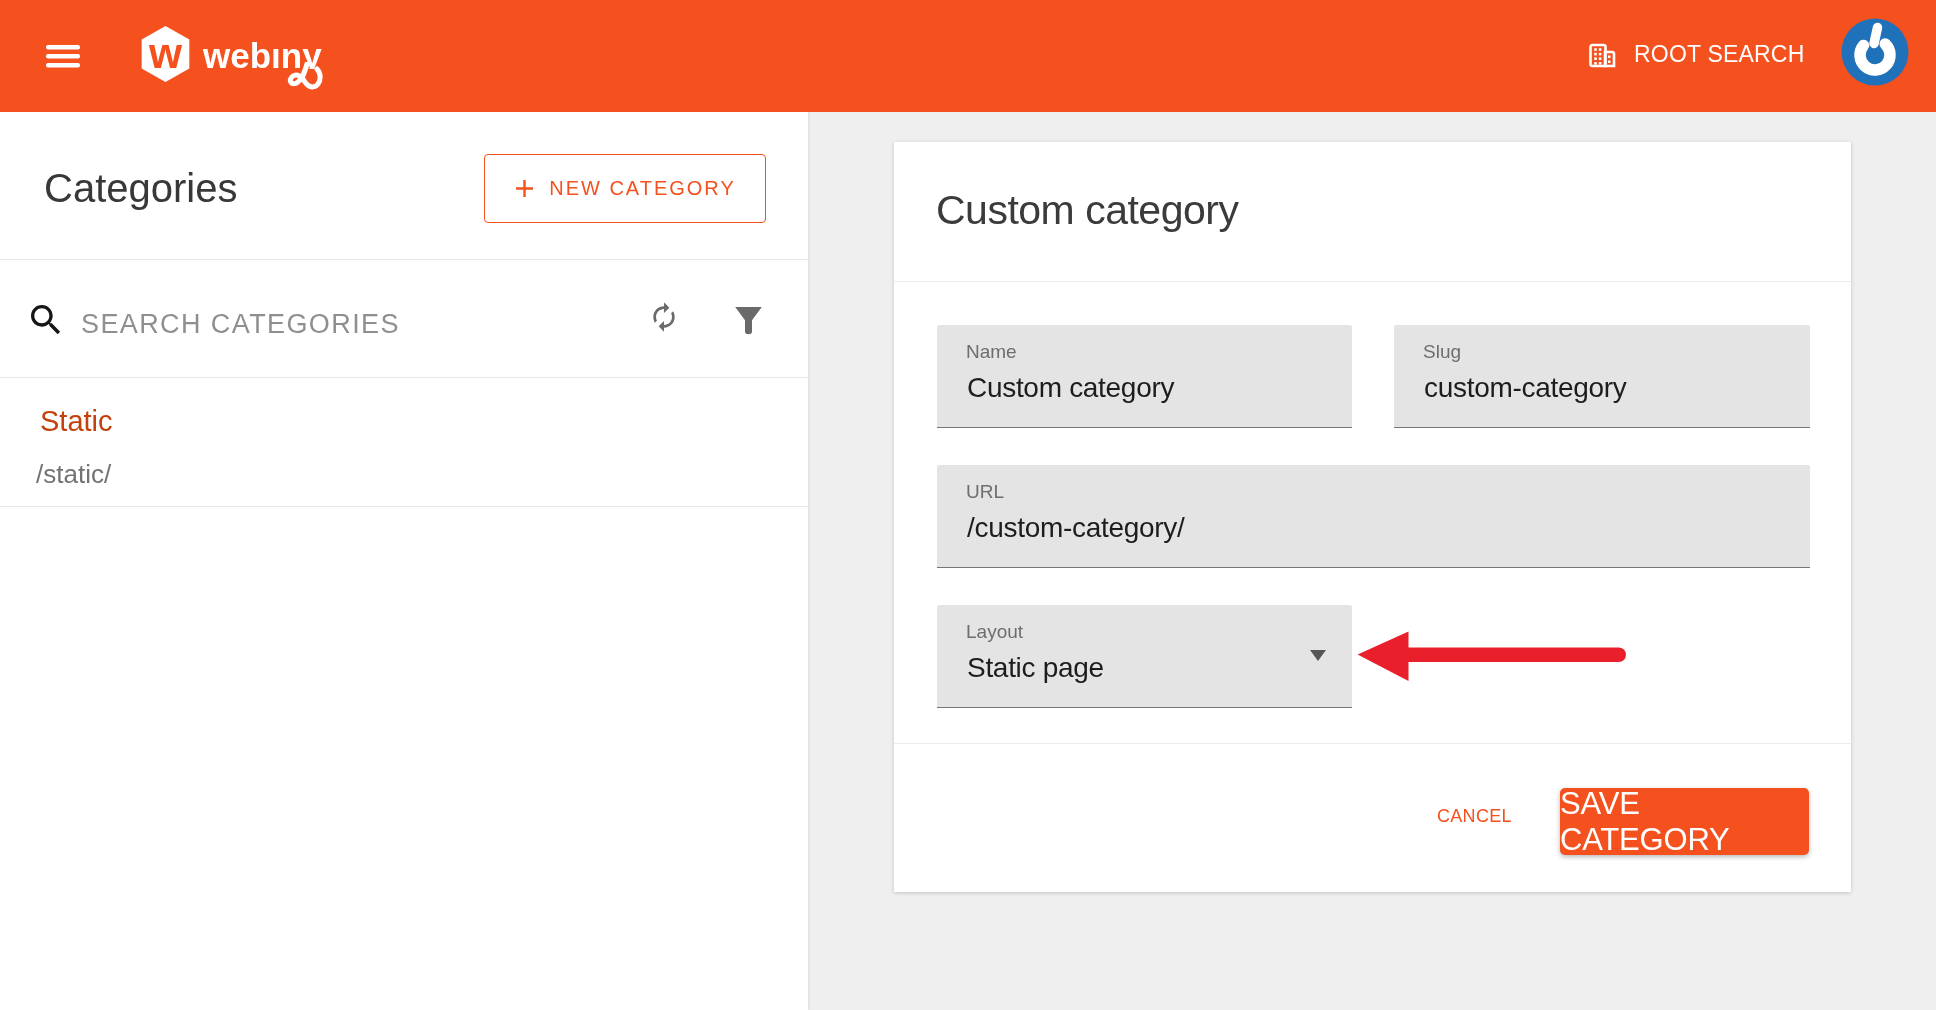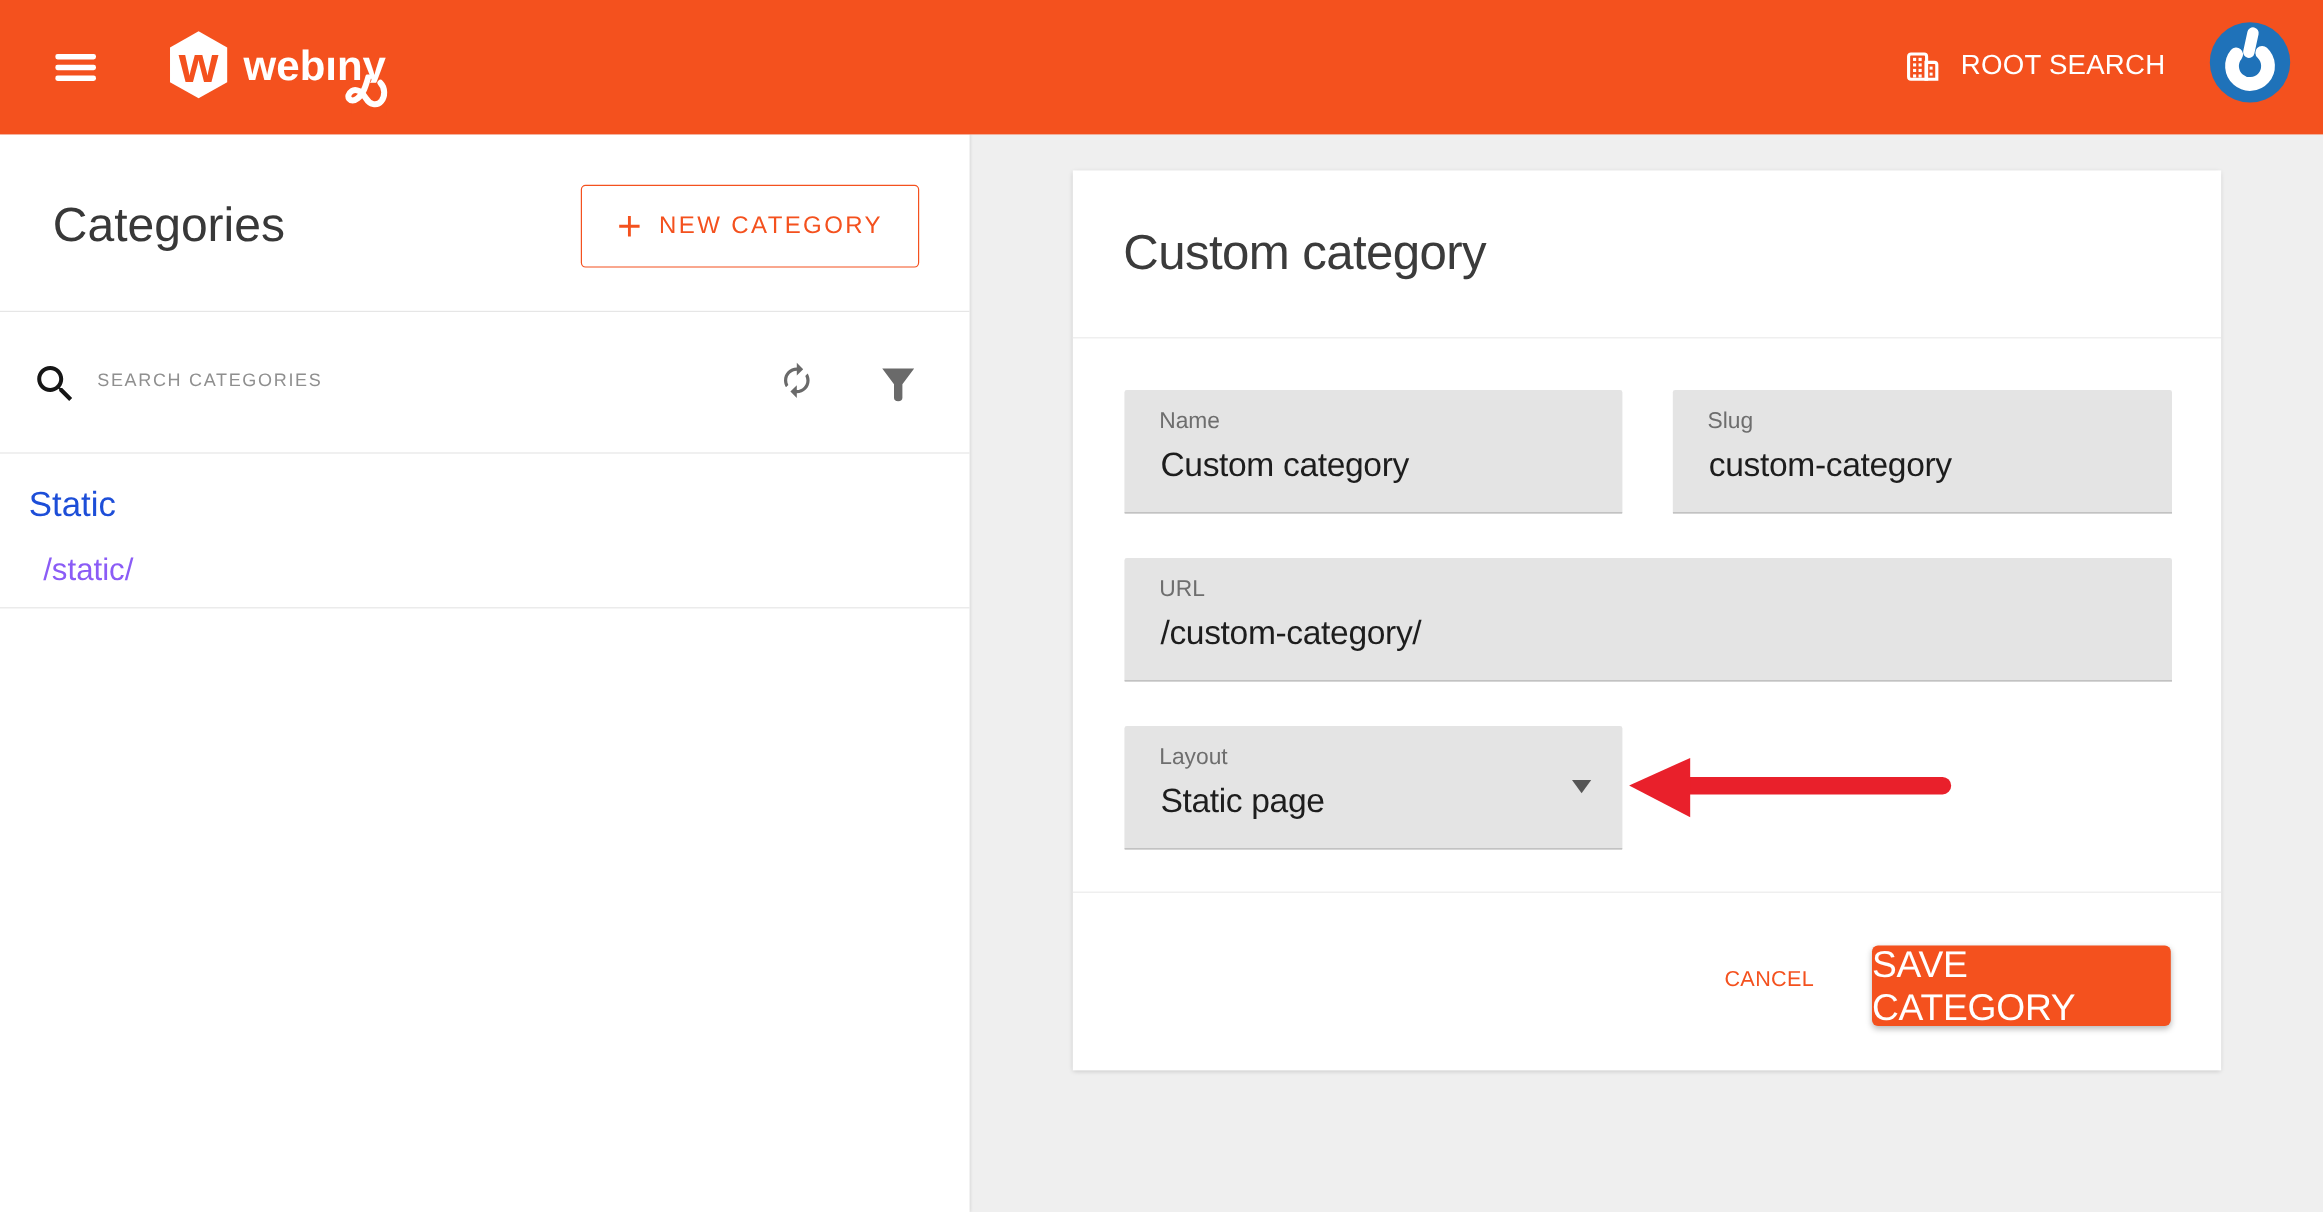--- a/index.html
+++ b/index.html
@@ -13,23 +13,23 @@
   #slashkey{position:absolute;left:839px;top:19px;width:28px;height:37px;border:2px solid rgba(255,255,255,0.8);border-radius:8px;color:#fff;font-size:20px;text-align:center;line-height:37px;}
   #roottenant{position:absolute;left:1634px;top:41px;font-size:23px;letter-spacing:0.2px;color:#fff;}
   #logotext{position:absolute;left:203px;top:36px;font-size:35px;font-weight:bold;color:#fff;letter-spacing:0px;}
 
   
   #left{position:absolute;left:0;top:112px;width:808px;height:898px;background:#fff;box-shadow:1px 0 2px rgba(0,0,0,0.08);}
   #cattitle{position:absolute;left:44px;top:166px;font-size:40px;color:#383838;}
   #newcat{position:absolute;left:484px;top:154px;width:282px;height:69px;box-sizing:border-box;border:1px solid #f4511e;border-radius:4px;display:flex;align-items:center;justify-content:center;}
   #newcat span{font-size:20px;letter-spacing:2px;color:#f4511e;margin-left:14px;}
   .hdiv{position:absolute;left:0;width:808px;height:1px;background:#e6e6e6;}
-  #searchlabel{position:absolute;left:81px;top:309px;font-size:15px;letter-spacing:1.4px;color:#8f8f8f;}
-  #staticname{position:absolute;left:24px;top:405px;font-size:29px;color:#1d4ed8;}
-  #staticslug{position:absolute;left:36px;top:459px;font-size:26px;color:#8b5cf6;}
+  #searchlabel{position:absolute;left:81px;top:309px;font-size:27px;letter-spacing:1.4px;color:#8f8f8f;}
+  #staticname{position:absolute;left:40px;top:405px;font-size:29px;color:#c2410c;}
+  #staticslug{position:absolute;left:36px;top:459px;font-size:26px;color:#737373;}
 
   
   #card{position:absolute;left:894px;top:142px;width:957px;height:750px;background:#fff;box-shadow:0 1px 4px rgba(0,0,0,0.18);}
   #cardtitle{position:absolute;font-size:41px;letter-spacing:-0.5px;color:#3b3b3b;}
   .cdiv{position:absolute;left:0;width:957px;height:1px;background:#ececec;}
   .field{position:absolute;background:#e4e4e4;border-bottom:1px solid #767676;box-sizing:border-box;border-radius:2px 2px 0 0;}
   .flabel{position:absolute;left:29px;font-size:19px;color:#6e6e6e;}
   .fvalue{position:absolute;left:30px;font-size:28px;letter-spacing:-0.3px;color:#1d1d1d;}
   #cancel{position:absolute;left:1437px;top:806px;font-size:18px;letter-spacing:0.3px;color:#f4511e;z-index:2;}
   #savebtn{position:absolute;left:1560px;top:788px;width:249px;height:67px;background:#f4511e;border-radius:5px;box-shadow:0 2px 5px rgba(0,0,0,0.28);display:flex;align-items:center;justify-content:center;z-index:2;}

